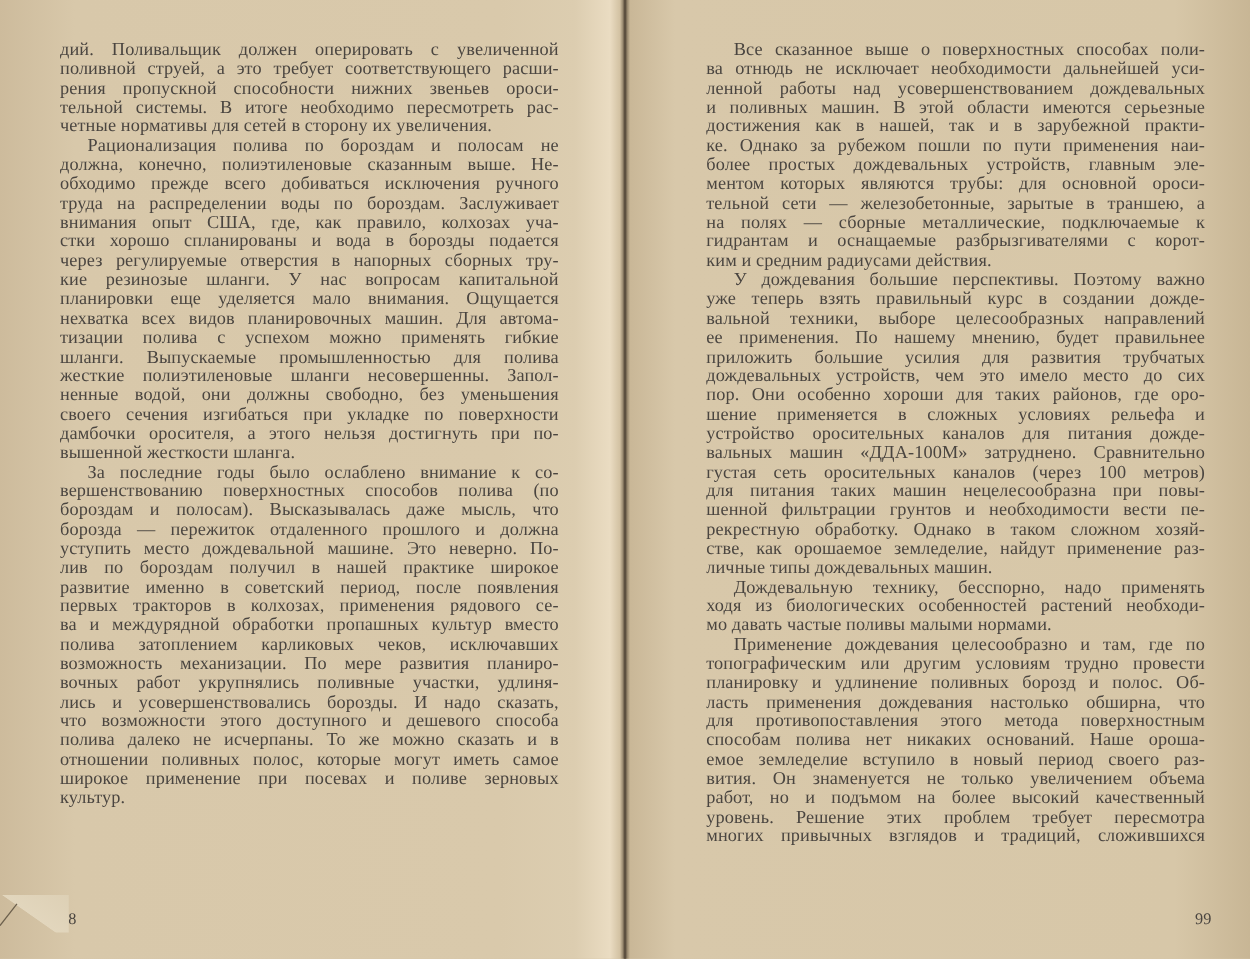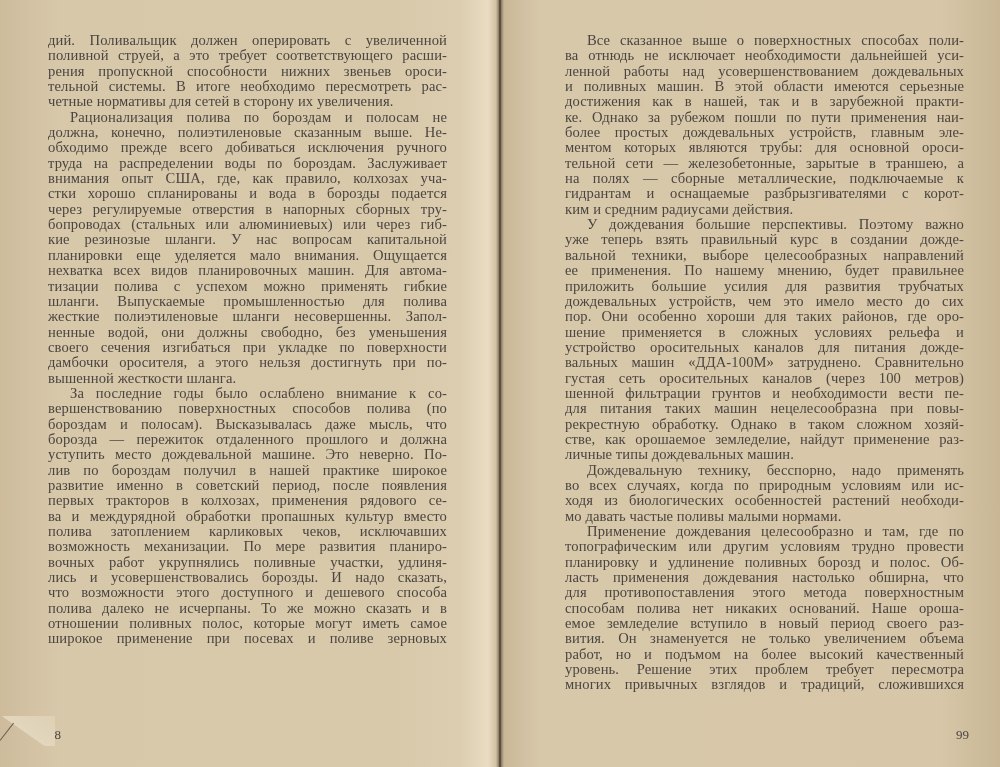--- a/index.html
+++ b/index.html
@@ -58,21 +58,20 @@
         <span class="line">рения пропускной способности нижних звеньев ороси-</span>
         <span class="line">тельной системы. В итоге необходимо пересмотреть рас-</span>
         <span class="line last">четные нормативы для сетей в сторону их увеличения.</span>
         <span class="line indent">Рационализация полива по бороздам и полосам не</span>
         <span class="line">должна, конечно, полиэтиленовые сказанным выше. Не-</span>
         <span class="line">обходимо прежде всего добиваться исключения ручного</span>
         <span class="line">труда на распределении воды по бороздам. Заслуживает</span>
         <span class="line">внимания опыт США, где, как правило, колхозах уча-</span>
         <span class="line">стки хорошо спланированы и вода в борозды подается</span>
         <span class="line">через регулируемые отверстия в напорных сборных тру-</span>
-        <span class="line">бопроводах (стальных или алюминиевых) или через гиб-</span>
         <span class="line">кие резинозые шланги. У нас вопросам капитальной</span>
         <span class="line">планировки еще уделяется мало внимания. Ощущается</span>
         <span class="line">нехватка всех видов планировочных машин. Для автома-</span>
         <span class="line">тизации полива с успехом можно применять гибкие</span>
         <span class="line">шланги. Выпускаемые промышленностью для полива</span>
         <span class="line">жесткие полиэтиленовые шланги несовершенны. Запол-</span>
         <span class="line">ненные водой, они должны свободно, без уменьшения</span>
         <span class="line">своего сечения изгибаться при укладке по поверхности</span>
         <span class="line">дамбочки оросителя, а этого нельзя достигнуть при по-</span>
         <span class="line last">вышенной жесткости шланга.</span>
@@ -86,20 +85,21 @@
         <span class="line">первых тракторов в колхозах, применения рядового се-</span>
         <span class="line">ва и междурядной обработки пропашных культур вместо</span>
         <span class="line">полива затоплением карликовых чеков, исключавших</span>
         <span class="line">возможность механизации. По мере развития планиро-</span>
         <span class="line">вочных работ укрупнялись поливные участки, удлиня-</span>
         <span class="line">лись и усовершенствовались борозды. И надо сказать,</span>
         <span class="line">что возможности этого доступного и дешевого способа</span>
         <span class="line">полива далеко не исчерпаны. То же можно сказать и в</span>
         <span class="line">отношении поливных полос, которые могут иметь самое</span>
         <span class="line">широкое применение при посевах и поливе зерновых</span>
+        <span class="line last">культур.</span>
       </div>
     <div class="page-number">98</div>
     <div class="corner-fold"></div>
     <div class="corner-line"></div>
   </div>
 
   <div class="page page-right">
     <div class="text-block" id="right-text">
         <span class="line indent">Все сказанное выше о поверхностных способах поли-</span>
         <span class="line">ва отнюдь не исключает необходимости дальнейшей уси-</span>
@@ -117,27 +117,26 @@
         <span class="line">уже теперь взять правильный курс в создании дожде-</span>
         <span class="line">вальной техники, выборе целесообразных направлений</span>
         <span class="line">ее применения. По нашему мнению, будет правильнее</span>
         <span class="line">приложить большие усилия для развития трубчатых</span>
         <span class="line">дождевальных устройств, чем это имело место до сих</span>
         <span class="line">пор. Они особенно хороши для таких районов, где оро-</span>
         <span class="line">шение применяется в сложных условиях рельефа и</span>
         <span class="line">устройство оросительных каналов для питания дожде-</span>
         <span class="line">вальных машин «ДДА-100М» затруднено. Сравнительно</span>
         <span class="line">густая сеть оросительных каналов (через 100 метров)</span>
+        <span class="line">для питания таких машин нецелесообразна при повы-</span>
         <span class="line">шенной фильтрации грунтов и необходимости вести пе-</span>
-        <span class="line">для питания таких машин нецелесообразна при повы-</span>
         <span class="line">рекрестную обработку. Однако в таком сложном хозяй-</span>
         <span class="line">стве, как орошаемое земледелие, найдут применение раз-</span>
         <span class="line last">личные типы дождевальных машин.</span>
         <span class="line indent">Дождевальную технику, бесспорно, надо применять</span>
-        <span class="line">во всех случаях, когда по природным условиям или ис-</span>
         <span class="line">ходя из биологических особенностей растений необходи-</span>
         <span class="line last">мо давать частые поливы малыми нормами.</span>
         <span class="line indent">Применение дождевания целесообразно и там, где по</span>
         <span class="line">топографическим или другим условиям трудно провести</span>
         <span class="line">планировку и удлинение поливных борозд и полос. Об-</span>
         <span class="line">ласть применения дождевания настолько обширна, что</span>
         <span class="line">для противопоставления этого метода поверхностным</span>
         <span class="line">способам полива нет никаких оснований. Наше ороша-</span>
         <span class="line">емое земледелие вступило в новый период своего раз-</span>
         <span class="line">вития. Он знаменуется не только увеличением объема</span>

